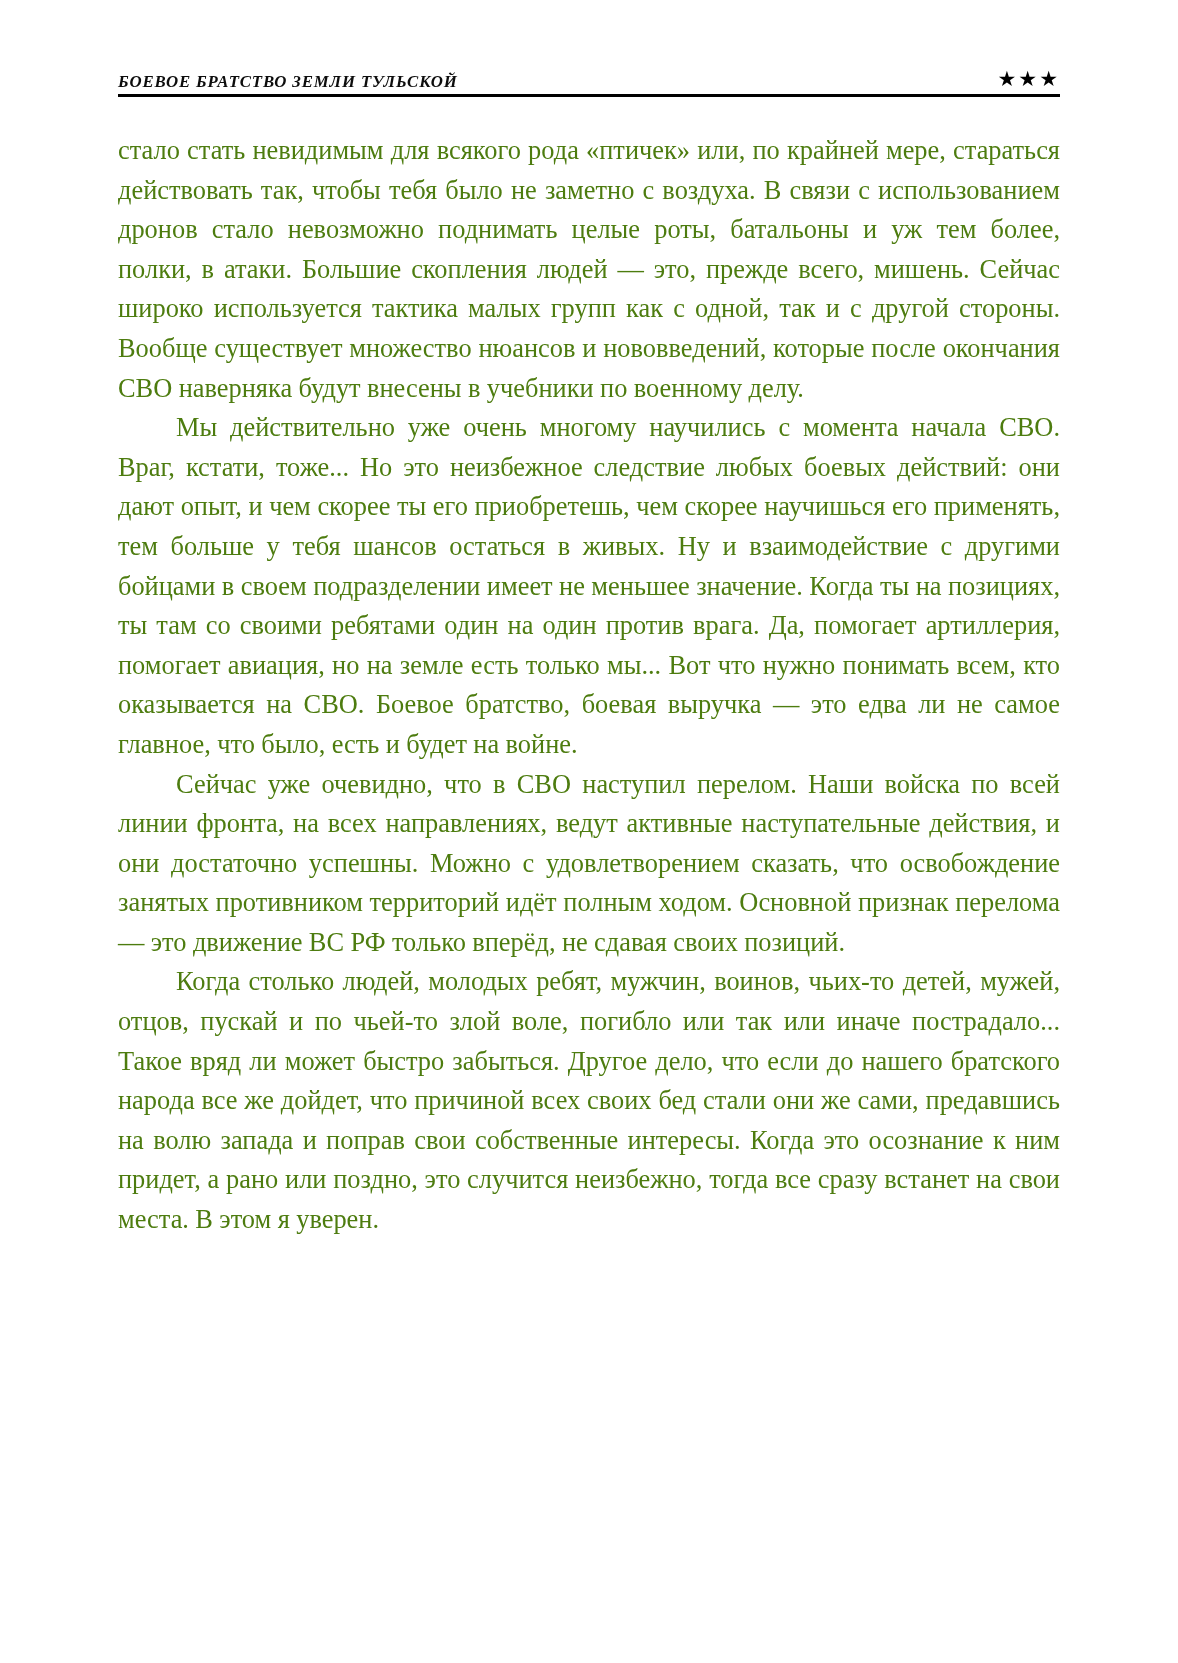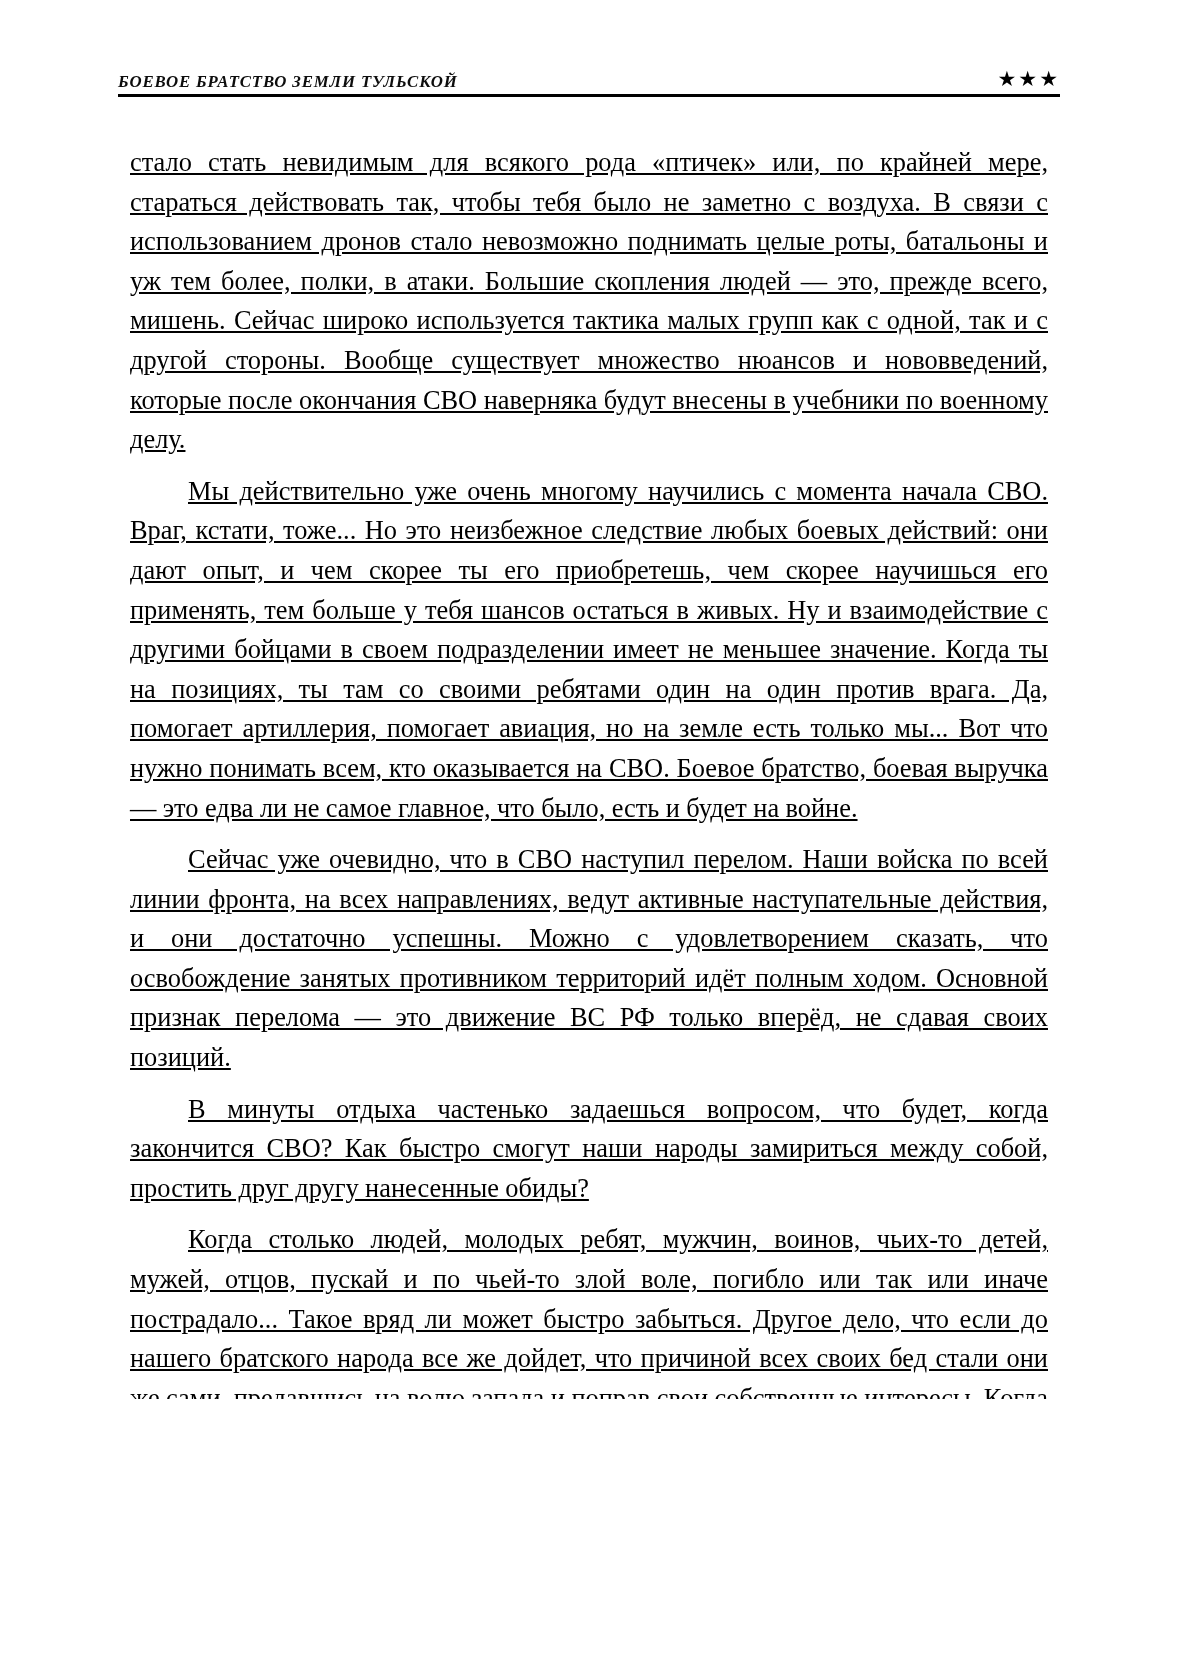--- a/index.html
+++ b/index.html
@@ -58,30 +58,29 @@
   }
 
   
   .body-col {
     position: absolute;
     left: 118px;
     top: 131px;
     width: 942px;
   }
   .body-col p {
-    margin: 12px;
+    margin: 0;
     font-size: 26.4px;
     line-height: 39.6px;
     text-align: justify;
     text-align-last: left;
     text-indent: 58px;
     hyphens: manual;
     word-spacing: -0.2px;
-    color: #000000;
-    text-decoration: underline;
+    color: #4d7c0f;
   }
   .body-col p.no-indent {
     text-indent: 0;
   }
 
   
   .footer {
     position: absolute;
     left: 118px;
     top: 1596px;
@@ -124,21 +123,20 @@
   <div class="running-head">
     <div class="running-head-title">БОЕВОЕ БРАТСТВО ЗЕМЛИ ТУЛЬСКОЙ</div>
     <div class="running-head-stars">★★★</div>
   </div>
   <div class="head-rule"></div>
 
   <div class="body-col">
     <p class="no-indent">стало стать невидимым для всякого рода «птичек» или, по крайней мере, стараться действовать так, чтобы тебя было не заметно с воздуха. В связи с использованием дронов стало невозможно поднимать целые роты, батальоны и уж тем более, полки, в атаки. Большие скопления людей — это, прежде всего, мишень. Сейчас широко используется тактика малых групп как с одной, так и с другой стороны. Вообще существует множество нюансов и нововведений, которые после окончания СВО наверняка будут внесены в учебники по военному делу.</p>
     <p>Мы действительно уже очень многому научились с момента начала СВО. Враг, кстати, тоже... Но это неизбежное следствие любых боевых действий: они дают опыт, и чем скорее ты его приобретешь, чем скорее научишься его применять, тем больше у тебя шансов остаться в живых. Ну и взаимодействие с другими бойцами в своем подразделении имеет не меньшее значение. Когда ты на позициях, ты там со своими ребятами один на один против врага. Да, помогает артиллерия, помогает авиация, но на земле есть только мы... Вот что нужно понимать всем, кто оказывается на СВО. Боевое братство, боевая выручка — это едва ли не самое главное, что было, есть и будет на войне.</p>
     <p>Сейчас уже очевидно, что в СВО наступил перелом. Наши войска по всей линии фронта, на всех направлениях, ведут активные наступательные действия, и они достаточно успешны. Можно с удовлетворением сказать, что освобождение занятых противником территорий идёт полным ходом. Основной признак перелома — это движение ВС РФ только вперёд, не сдавая своих позиций.</p>
-    <p>В минуты отдыха частенько задаешься вопросом, что будет, когда закончится СВО? Как быстро смогут наши народы замириться между собой, простить друг другу нанесенные обиды?</p>
     <p>Когда столько людей, молодых ребят, мужчин, воинов, чьих-то детей, мужей, отцов, пускай и по чьей-то злой воле, погибло или так или иначе пострадало... Такое вряд ли может быстро забыться. Другое дело, что если до нашего братского народа все же дойдет, что причиной всех своих бед стали они же сами, предавшись на волю запада и поправ свои собственные интересы. Когда это осознание к ним придет, а рано или поздно, это случится неизбежно, тогда все сразу встанет на свои места. В этом я уверен.</p>
   </div>
 
   <div class="footer">
     <div class="folio">48</div>
     <div class="footer-ornament">
       <div class="bar b1"></div>
       <div class="bar b2"></div>
       <div class="bar b3"></div>
       <div class="bar b4"></div>

